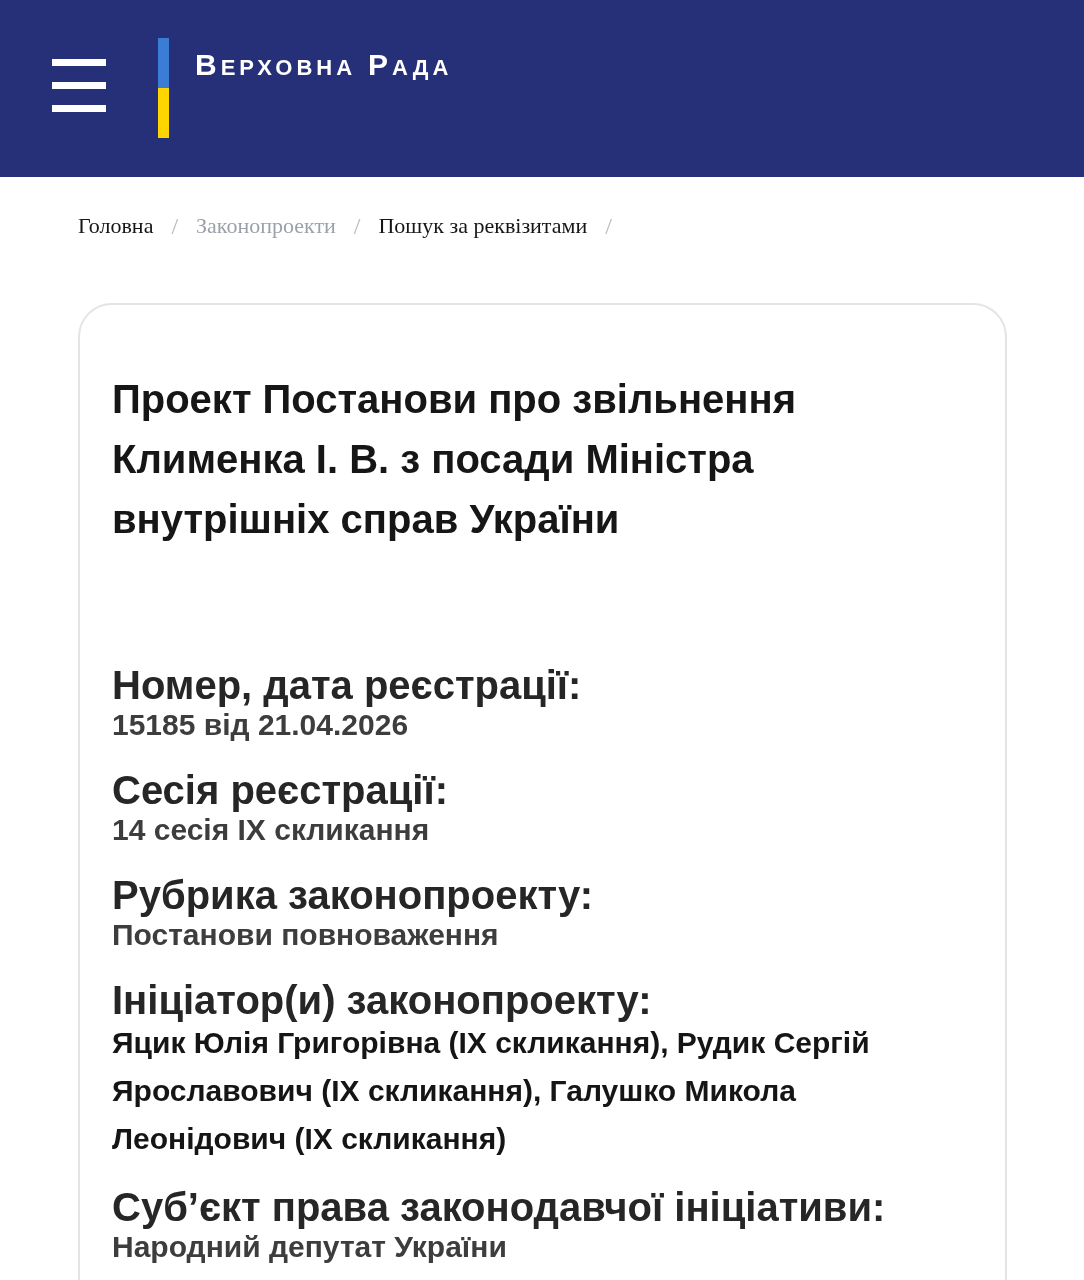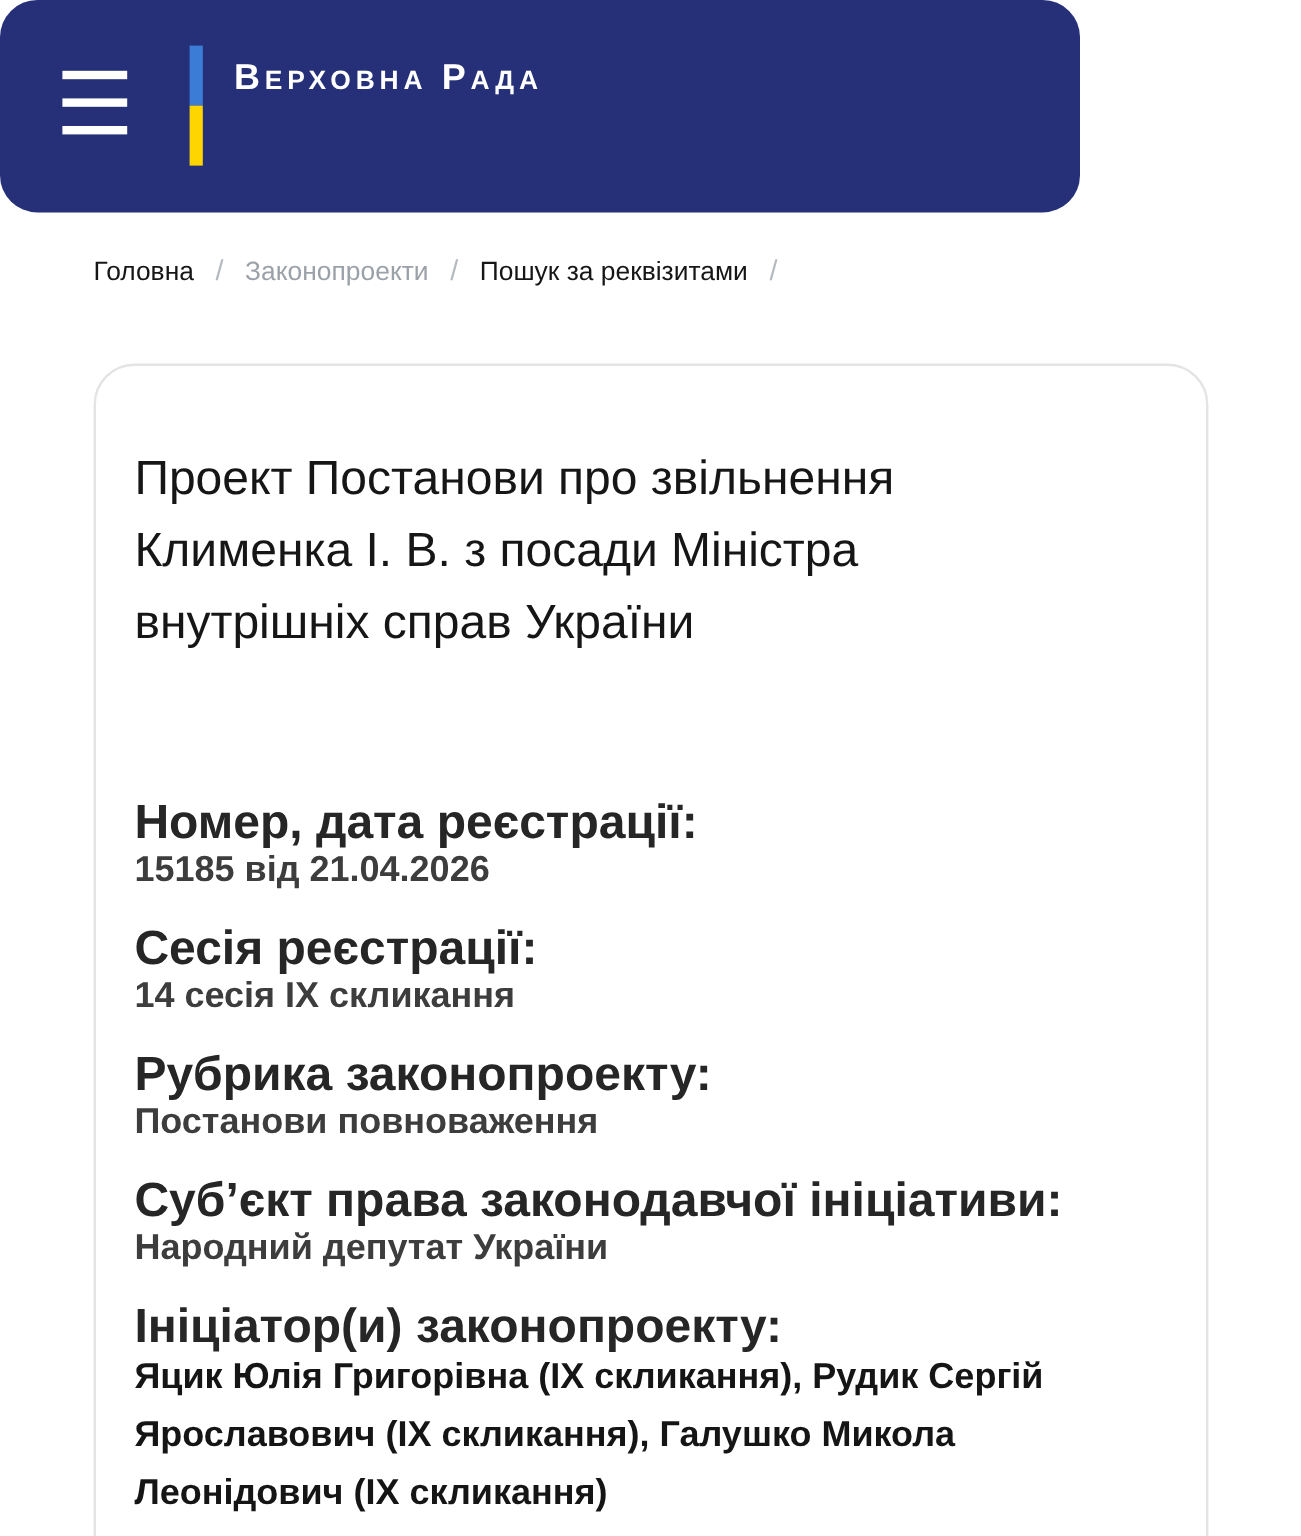--- a/index.html
+++ b/index.html
@@ -11,49 +11,49 @@
     --value:#3d3d3d;
     --muted:#9aa1a8;
     --sep:#b4bac0;
     --card-border:#e4e4e4;
   }
   *{box-sizing:border-box;margin:0;padding:0;}
   html,body{width:1084px;height:1280px;overflow:hidden;background:#fff;
     font-family:"Liberation Sans","DejaVu Sans",sans-serif;}
 
   
-  .header{position:relative;width:900px;height:177px;background:var(--navy);border-radius:31px;}
+  .header{position:relative;width:1084px;height:177px;background:var(--navy);}
   .menu-btn{position:absolute;left:52px;top:58px;width:54px;height:54px;
     background:transparent;border:none;cursor:pointer;padding:0;}
   .menu-btn .bar{display:block;width:54px;height:7px;background:#fff;margin-bottom:16px;}
   .menu-btn .bar:last-child{margin-bottom:0;}
   .logo{position:absolute;left:158px;top:38px;display:flex;align-items:flex-start;
     text-decoration:none;cursor:pointer;}
   .flag{width:11px;height:100px;display:flex;flex-direction:column;margin-right:26px;}
   .flag .b{flex:1;background:var(--flag-blue);}
   .flag .y{flex:1;background:var(--flag-yellow);}
   .logo-text{color:#fff;font-weight:bold;letter-spacing:4px;line-height:42px;
     text-transform:uppercase;padding-top:6px;white-space:nowrap;}
   .logo-text .word{margin-right:12px;}
   .logo-text .word:last-child{margin-right:0;}
   .logo-text .lg{font-size:30px;}
   .logo-text .sm{font-size:22px;}
 
   
   .breadcrumb{display:flex;align-items:center;flex-wrap:nowrap;
-    margin:32px 0 0 78px;font-size:22px;line-height:34px;white-space:nowrap;}
+    margin:32px 0 0 78px;font-size:22px;line-height:34px;white-space:nowrap;font-family:Liberation Serif, serif;}
   .breadcrumb a{ text-decoration:none;color:var(--ink);cursor:pointer;}
   .breadcrumb .muted{color:var(--muted);}
   .breadcrumb .sep{color:var(--sep);margin:0 18px;font-size:24px;}
 
   
   .card{position:absolute;left:78px;top:303px;width:929px;height:1120px;
     background:#fff;border:2px solid var(--card-border);border-radius:34px;
     padding:64px 32px;}
-  .card h1{font-size:40px;line-height:60px;font-weight:normal;color:var(--ink);
+  .card h1{font-size:40px;line-height:60px;font-weight:bold;color:var(--ink);
     max-width:790px;margin-bottom:118px;}
   .field{margin-bottom:26px;}
   .field .flabel{font-size:40px;line-height:37px;font-weight:bold;color:var(--label);}
   .field .fvalue{font-size:30px;line-height:42px;font-weight:bold;color:var(--value);
     max-width:865px;}
   .field .fvalue.bold{font-weight:bold;color:#151515;line-height:48px;}
 </style>
 </head>
 <body>
 
@@ -92,21 +92,21 @@
       </div>
       <div class="field">
         <div class="flabel">Сесія реєстрації:</div>
         <div class="fvalue">14 сесія IX скликання</div>
       </div>
       <div class="field">
         <div class="flabel">Рубрика законопроекту:</div>
         <div class="fvalue">Постанови повноваження</div>
       </div>
       <div class="field">
+        <div class="flabel">Ініціатор(и) законопроекту:</div>
+        <div class="fvalue bold">Яцик Юлія Григорівна (IX скликання), Рудик Сергій Ярославович (IX скликання), Галушко Микола Леонідович (IX скликання)</div>
+      </div>
+      <div class="field">
         <div class="flabel">Суб’єкт права законодавчої ініціативи:</div>
         <div class="fvalue">Народний депутат України</div>
-      </div>
-      <div class="field">
-        <div class="flabel">Ініціатор(и) законопроекту:</div>
-        <div class="fvalue bold">Яцик Юлія Григорівна (IX скликання), Рудик Сергій Ярославович (IX скликання), Галушко Микола Леонідович (IX скликання)</div>
       </div>
     </div>
 </main>
 
 </body></html>

